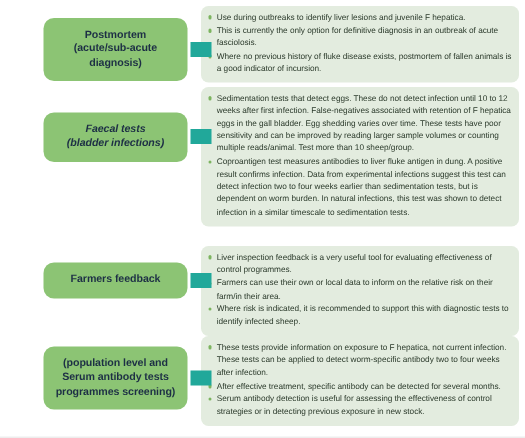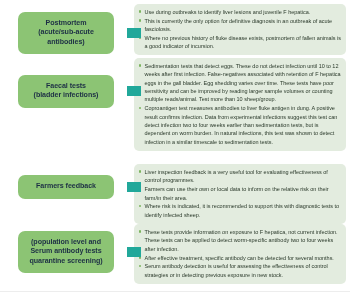--- a/index.html
+++ b/index.html
@@ -16,21 +16,21 @@
   #diagram {
     position: relative;
     width: 350px;
     height: 292px;
     background: #ffffff;
     box-sizing: border-box;
   }
   
   .label-wrap {
     position: absolute;
-    left: 18px;
+    left: 29px;
     width: 96px;
     display: flex;
     align-items: center;
     justify-content: flex-start;
   }
   .label-box {
     width: 96px;
     background: #8cc474;
     border-radius: 7px;
     color: #1d2f45;
@@ -101,32 +101,32 @@
     <ul class="bullets">
       <li>Use during outbreaks to identify liver lesions and juvenile F hepatica.</li>
       <li>This is currently the only option for definitive diagnosis in an outbreak of acute fasciolosis.</li>
       <li>Where no previous history of fluke disease exists, postmortem of fallen animals is a good indicator of incursion.</li>
     </ul>
   </div>
   <div class="label-wrap" style="top:12px;height:42px;">
     <div class="label-box">
       <div>Postmortem</div>
       <div>(acute/sub-acute</div>
-      <div>antibodies)</div>
+      <div>diagnosis)</div>
     </div>
   </div>
   <div class="connector" style="top:28px;"></div>
 
   <div class="content-box" style="top:58px;">
     <ul class="bullets">
       <li>Sedimentation tests that detect eggs. These do not detect infection until 10 to 12 weeks after first infection. False-negatives associated with retention of F hepatica eggs in the gall bladder. Egg shedding varies over time. These tests have poor sensitivity and can be improved by reading larger sample volumes or counting multiple reads/animal. Test more than 10 sheep/group.</li>
       <li>Coproantigen test measures antibodies to liver fluke antigen in dung. A positive result confirms infection. Data from experimental infections suggest this test can detect infection two to four weeks earlier than sedimentation tests, but is dependent on worm burden. In natural infections, this test was shown to detect infection in a similar timescale to sedimentation tests.</li>
     </ul>
   </div>
-  <div class="label-wrap" style="top:73px;height:36px;">
+  <div class="label-wrap" style="top:73px;height:36px;font-style:italic;">
     <div class="label-box">
       <div>Faecal tests</div>
       <div>(bladder infections)</div>
     </div>
   </div>
   <div class="connector" style="top:86px;"></div>
 
   <div class="content-box" style="top:164px;">
     <ul class="bullets">
       <li>Liver inspection feedback is a very useful tool for evaluating effectiveness of control programmes.</li>
@@ -145,19 +145,19 @@
     <ul class="bullets">
       <li>These tests provide information on exposure to F hepatica, not current infection. These tests can be applied to detect worm-specific antibody two to four weeks after infection.</li>
       <li>After effective treatment, specific antibody can be detected for several months.</li>
       <li>Serum antibody detection is useful for assessing the effectiveness of control strategies or in detecting previous exposure in new stock.</li>
     </ul>
   </div>
   <div class="label-wrap" style="top:228px;height:48px;">
     <div class="label-box">
       <div>(population level and</div>
       <div>Serum antibody tests</div>
-      <div>quarantine screening)</div>
+      <div>programmes screening)</div>
     </div>
   </div>
   <div class="connector" style="top:247px;"></div>
 
   <div class="bottom-rule"></div>
 </div>
 
 </body></html>

